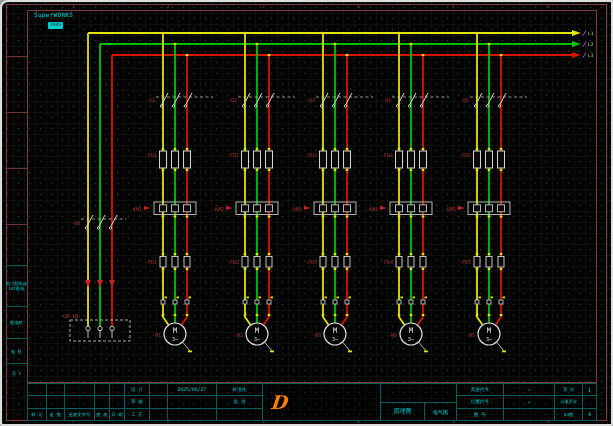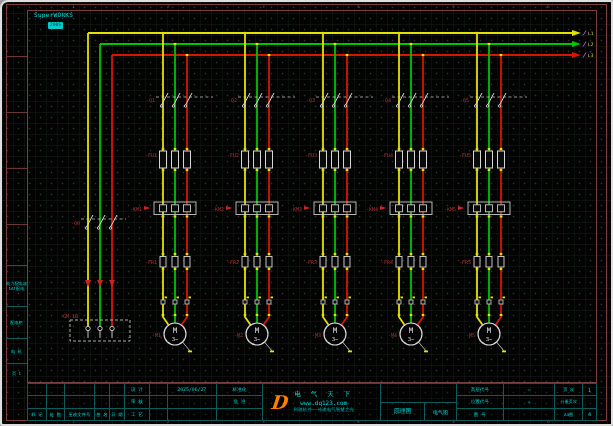--- a/index.html
+++ b/index.html
@@ -538,25 +538,20 @@
         </div>
         <div class="tb-row">
           <div class="tb-cell" style="width: 46px;">批 准</div>
         </div>
         <div class="tb-row">
           <div class="tb-cell" style="width: 46px;"></div>
         </div>
       </div>
     <div class="sec sec-logo" style="width:118px">
       <div class="dlogo">D</div>
-      <div class="logotext">
-        <div class="lg1">电 气 天 下</div>
-        <div class="lg2">www.dq123.com</div>
-        <div class="lg3">利驰软件——传递电气智慧之光</div>
-      </div>
     </div>
     <div class="sec" style="width:76px">
       <div class="tc-top"></div>
       <div class="tc-bot">
         <div class="tc1">原理图</div>
         <div class="tc2">电气图</div>
       </div>
     </div>
     <div class="sec" id="secCode" style="width:140px">
         <div class="tb-row">

